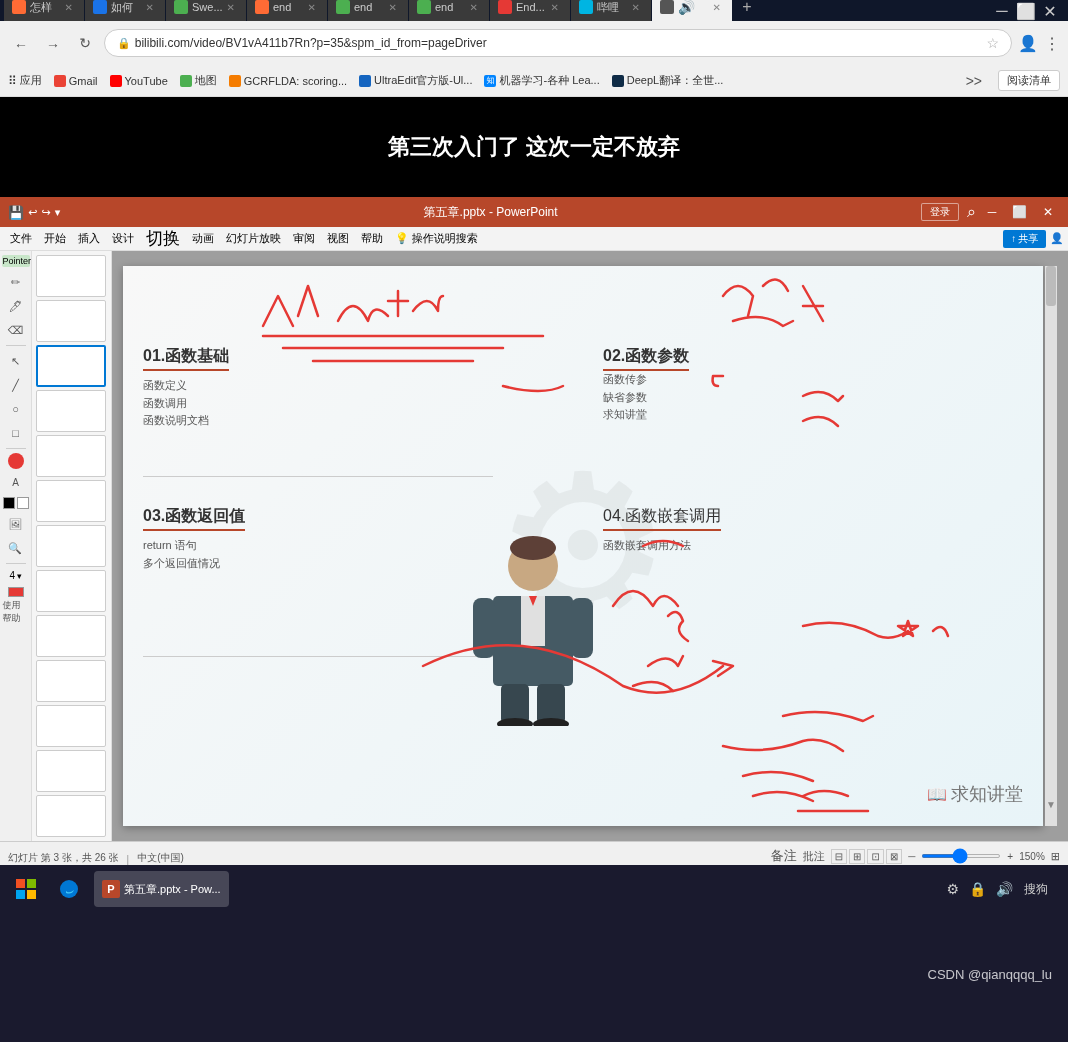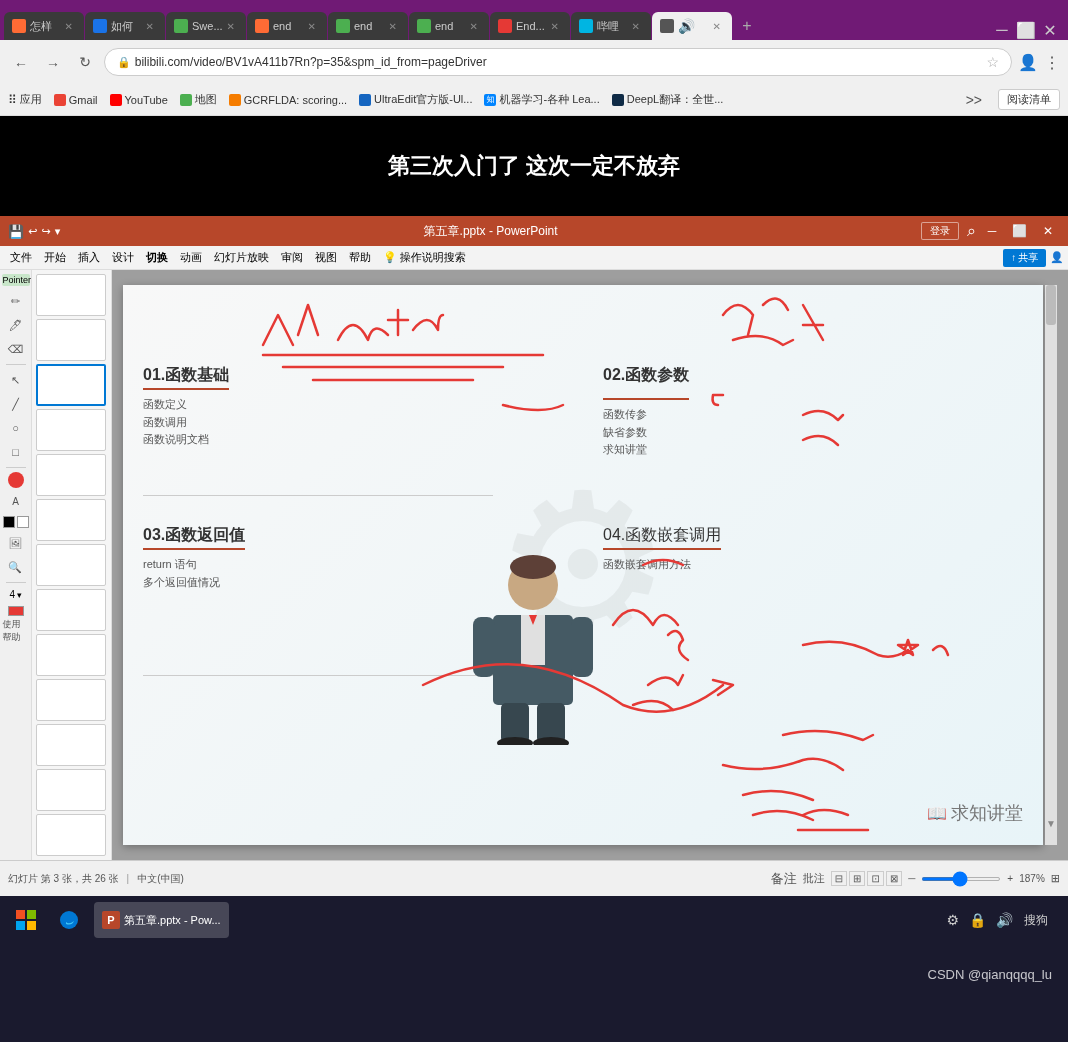--- a/index.html
+++ b/index.html
@@ -1,20 +1,20 @@
 <!DOCTYPE html>
 <html><head>
   <meta charset="utf-8">
   <style>
     * { margin: 0; padding: 0; box-sizing: border-box; }
     body { width: 1068px; height: 1042px; overflow: hidden; font-family: 'Microsoft YaHei', Arial, sans-serif; background: #1a1a2e; }
 
     
     .browser-chrome { width: 100%; background: #3a3a3a; }
-    .tab-bar { display: flex; align-items: flex-end; height: 40px; background: #701a75; padding-left: 4px; }
+    .tab-bar { display: flex; align-items: flex-end; height: 21px; background: #0f172a; padding-left: 4px; }
     .tab { display: flex; align-items: center; height: 28px; padding: 0 8px; border-radius: 6px 6px 0 0; font-size: 11px; color: #ccc; background: #3a3a3a; margin-right: 1px; min-width: 80px; max-width: 140px; cursor: pointer; }
     .tab.active { background: #f0f0f0; color: #333; }
     .tab-favicon { width: 14px; height: 14px; margin-right: 4px; border-radius: 2px; display: inline-block; }
     .tab-close { margin-left: auto; font-size: 10px; color: #888; padding: 1px 3px; }
     .tab-add { width: 28px; height: 28px; display: flex; align-items: center; justify-content: center; color: #aaa; font-size: 16px; cursor: pointer; }
 
     .address-bar-row { display: flex; align-items: center; height: 44px; background: #f0f0f0; padding: 0 8px; gap: 6px; }
     .nav-btn { width: 26px; height: 26px; display: flex; align-items: center; justify-content: center; border-radius: 50%; cursor: pointer; color: #555; font-size: 14px; }
     .address-input { flex: 1; height: 28px; background: white; border: 1px solid #ccc; border-radius: 14px; padding: 0 12px; font-size: 12px; color: #333; display: flex; align-items: center; }
     .address-lock { color: #555; margin-right: 4px; font-size: 11px; }
@@ -55,37 +55,37 @@
     .slide-content { width: 920px; height: 560px; background: white; position: relative; overflow: hidden; box-shadow: 0 2px 8px rgba(0,0,0,0.3); }
 
     
     .slide-bg { position: absolute; inset: 0; background: linear-gradient(135deg, #f8f8f8 0%, #e8f4f8 100%); }
 
     
     .box-01 { position: absolute; left: 20px; top: 80px; }
     .box-01 h3 { font-size: 16px; font-weight: bold; color: #333; border-bottom: 2px solid #b7472a; padding-bottom: 2px; margin-bottom: 6px; }
     .box-01 p { font-size: 11px; color: #555; line-height: 1.6; }
     .box-02 { position: absolute; left: 480px; top: 80px; }
-    .box-02 h3 { font-size: 16px; font-weight: bold; color: #333; border-bottom: 2px solid #b7472a; padding-bottom: 12px; margin-bottom: 6px; }
+    .box-02 h3 { font-size: 16px; font-weight: bold; color: #333; border-bottom: 2px solid #b7472a; padding-bottom: 2px; }
     .box-02 p { font-size: 11px; color: #555; line-height: 1.6; }
     .box-03 { position: absolute; left: 20px; top: 240px; }
     .box-03 h3 { font-size: 16px; font-weight: bold; color: #333; border-bottom: 2px solid #b7472a; padding-bottom: 2px; margin-bottom: 6px; }
     .box-03 p { font-size: 11px; color: #555; line-height: 1.6; }
     .box-04 { position: absolute; left: 480px; top: 240px; }
     .box-04 h3 { font-size: 16px; font-weight: normal; color: #333; border-bottom: 2px solid #b7472a; padding-bottom: 2px; margin-bottom: 6px; }
     .box-04 p { font-size: 11px; color: #555; line-height: 1.6; }
 
     
     .person-figure { position: absolute; left: 340px; top: 260px; }
 
     
     .brand-logo { position: absolute; right: 20px; bottom: 20px; color: #777; font-size: 18px; display: flex; align-items: center; gap: 4px; }
 
     
-    .ppt-statusbar { height: 36px; background: #f0f0f0; border-top: 1px solid #ccc; display: flex; align-items: center; padding: 0 8px; font-size: 10px; color: #555; gap: 8px; }
+    .ppt-statusbar { height: 24px; background: #f0f0f0; border-top: 1px solid #ccc; display: flex; align-items: flex-end; padding: 0 8px; font-size: 10px; color: #555; gap: 8px; }
     .status-right { margin-left: auto; display: flex; align-items: center; gap: 6px; }
 
     
     .taskbar { width: 100%; height: 48px; background: #1a1a2e; display: flex; align-items: center; padding: 0 8px; gap: 8px; }
     .task-start { width: 36px; height: 36px; display: flex; align-items: center; justify-content: center; cursor: pointer; }
     .task-btn { height: 36px; padding: 0 8px; display: flex; align-items: center; gap: 4px; border-radius: 4px; cursor: pointer; font-size: 11px; color: white; }
     .task-btn.active { background: rgba(255,255,255,0.2); }
 
     
     .annotation-svg { position: absolute; top: 0; left: 0; width: 100%; height: 100%; }
@@ -231,21 +231,21 @@
       <div class="ppt-ctrl-btn">⬜</div>
       <div class="ppt-ctrl-btn ppt-ctrl-close">✕</div>
     </div>
   </div>
 
   <div style="display:flex;align-items:center;background:#f3f3f3;border-bottom:1px solid #ddd;height:24px;padding:0 4px;">
     <span style="font-size:11px;padding:2px 6px;cursor:pointer;">文件</span>
     <span style="font-size:11px;padding:2px 6px;cursor:pointer;">开始</span>
     <span style="font-size:11px;padding:2px 6px;cursor:pointer;">插入</span>
     <span style="font-size:11px;padding:2px 6px;cursor:pointer;">设计</span>
-    <span style="font-size:11px;padding:2px 6px;cursor:pointer;font-weight:bold;">切换</span>
+    <span style="font-size:17px;padding:2px 6px;cursor:pointer;">切换</span>
     <span style="font-size:11px;padding:2px 6px;cursor:pointer;">动画</span>
     <span style="font-size:11px;padding:2px 6px;cursor:pointer;">幻灯片放映</span>
     <span style="font-size:11px;padding:2px 6px;cursor:pointer;">审阅</span>
     <span style="font-size:11px;padding:2px 6px;cursor:pointer;">视图</span>
     <span style="font-size:11px;padding:2px 6px;cursor:pointer;">帮助</span>
     <span style="font-size:11px;padding:2px 6px;cursor:pointer;display:flex;align-items:center;gap:2px;">💡 操作说明搜索</span>
     <div style="margin-left:auto;display:flex;gap:4px;align-items:center;">
       <button style="background:#0078d4;border:none;color:white;font-size:10px;padding:2px 8px;cursor:pointer;border-radius:2px;display:flex;align-items:center;gap:2px;">
         <span>↑</span>
         <span>共享</span>
@@ -471,21 +471,21 @@
       <div style="display:flex;gap:2px;">
         <span style="padding:1px 3px;cursor:pointer;border:1px solid #ccc;font-size:10px;">⊟</span>
         <span style="padding:1px 3px;cursor:pointer;border:1px solid #ccc;font-size:10px;">⊞</span>
         <span style="padding:1px 3px;cursor:pointer;border:1px solid #ccc;font-size:10px;">⊡</span>
         <span style="padding:1px 3px;cursor:pointer;border:1px solid #ccc;font-size:10px;">⊠</span>
       </div>
 
       <span style="font-size:10px;cursor:pointer;">─</span>
       <input type="range" min="10" max="200" value="101" style="width: 80px; height: 4px; cursor: pointer;">
       <span style="font-size:10px;cursor:pointer;">+</span>
-      <span style="font-size:10px;">187%</span>
+      <span style="font-size:10px;">150%</span>
       <span style="font-size:11px;cursor:pointer;">⊞</span>
     </div>
   </div>
 </div>
 
 <div class="taskbar">
   <div class="task-start">
     <svg width="20" height="20" viewBox="0 0 20 20">
       <rect x="0" y="0" width="9" height="9" fill="#f25022"></rect>
       <rect x="11" y="0" width="9" height="9" fill="#7fba00"></rect>

